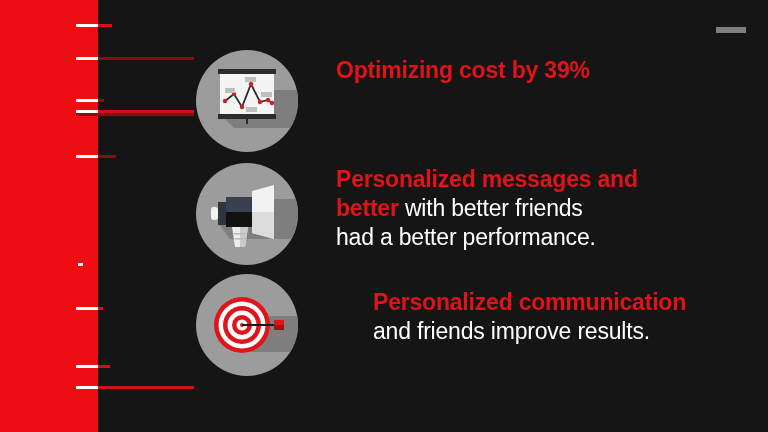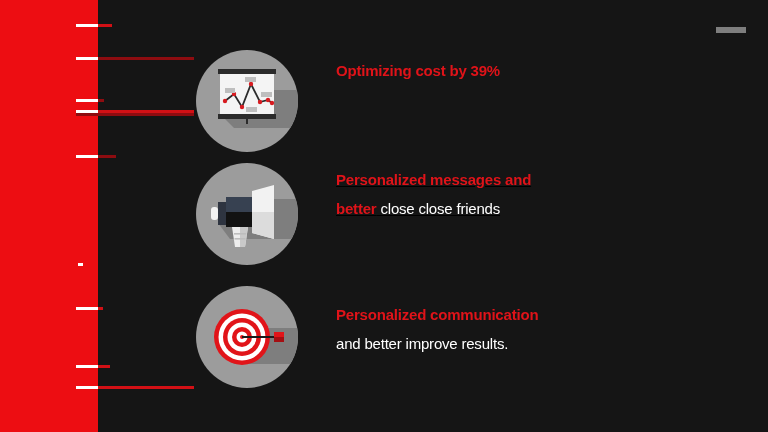--- a/index.html
+++ b/index.html
@@ -37,21 +37,21 @@
 
   
   .row {
     position:absolute;
     left:196px;
     display:flex;
     align-items:flex-start;
   }
   #row-0 { top:50px; }
   #row-1 { top:163px; }
-  #row-2 { top:286px; }
+  #row-2 { top:274px;gap:37px; }
 
   .icon-wrap {
     position:relative;
     width:102px; height:102px;
     flex:0 0 102px;
   }
   .icon-circle {
     position:absolute; inset:0;
     border-radius:50%;
     background:#9C9C9C;
@@ -64,33 +64,33 @@
   .icon-art {
     position:absolute; inset:0;
   }
 
   .text-block {
     margin-left:38px;
     padding-top:4px;
     max-width:392px;
   }
   .line {
-    font-size:15px;
+    font-size:23px;
     line-height:29px;
     letter-spacing:-0.2px;
     color:#FFFFFF;
     font-weight:400;
     white-space:nowrap;
   }
   .hl {
     color:#E01319;
     font-weight:700;
   }
   #row-0 .text-block { padding-top:6px; }
-  #row-1 .text-block { padding-top:2px;text-decoration:underline; }
+  #row-1 .text-block { padding-top:2px; }
   #row-2 .text-block { padding-top:14px; }
 </style>
 </head>
 <body>
 
 <div id="slide">
 
   <div class="red-band"></div>
 
   <div id="decor-layer">
@@ -162,21 +162,22 @@
           <polygon points="56,49 78,49 78,76 56,70" fill="#DCDCDC"></polygon>
           <polygon points="36,64 52,64 49,84 39,84" fill="#EDEDED"></polygon>
           <polygon points="44,64 52,64 49,84 44,84" fill="#C9C9C9"></polygon>
           <rect x="38" y="70" width="12" height="1.6" fill="#BDBDBD"></rect>
           <rect x="38.5" y="75" width="11" height="1.6" fill="#BDBDBD"></rect>
         </svg>
       </div>
     </div>
     <div class="text-block">
         <div class="line"><span class="hl">Personalized messages and</span></div>
-        <div class="line"><span class="hl">better</span><span> close close friends</span></div>
+        <div class="line"><span class="hl">better</span><span> with better friends</span></div>
+        <div class="line"><span>had a better performance.</span></div>
       </div>
   </div>
 
   <div class="row" id="row-2">
     <div class="icon-wrap">
       <div class="icon-circle">
         <svg class="shadow-wedge" viewBox="0 0 102 102">
           <path d="M24,62 L38,78 L102,78 L102,42 L70,42 Z" fill="#7E7E7E"></path>
         </svg>
         <svg class="icon-art" viewBox="0 0 102 102">
@@ -188,17 +189,17 @@
           <circle cx="46" cy="51" r="5.5" fill="#FFFFFF"></circle>
           <circle cx="46" cy="51" r="2" fill="#E11419"></circle>
           <line x1="46" y1="51" x2="84" y2="51" stroke="#1A1A1A" stroke-width="2.2"></line>
           <rect x="78" y="46" width="10" height="5" fill="#E11419"></rect>
           <rect x="78" y="51" width="10" height="5" fill="#A50E12"></rect>
         </svg>
       </div>
     </div>
     <div class="text-block">
         <div class="line"><span class="hl">Personalized communication</span></div>
-        <div class="line"><span>and better improve results.</span></div>
+        <div class="line"><span>and friends improve results.</span></div>
       </div>
   </div>
 
 </div>
 
 </body></html>

